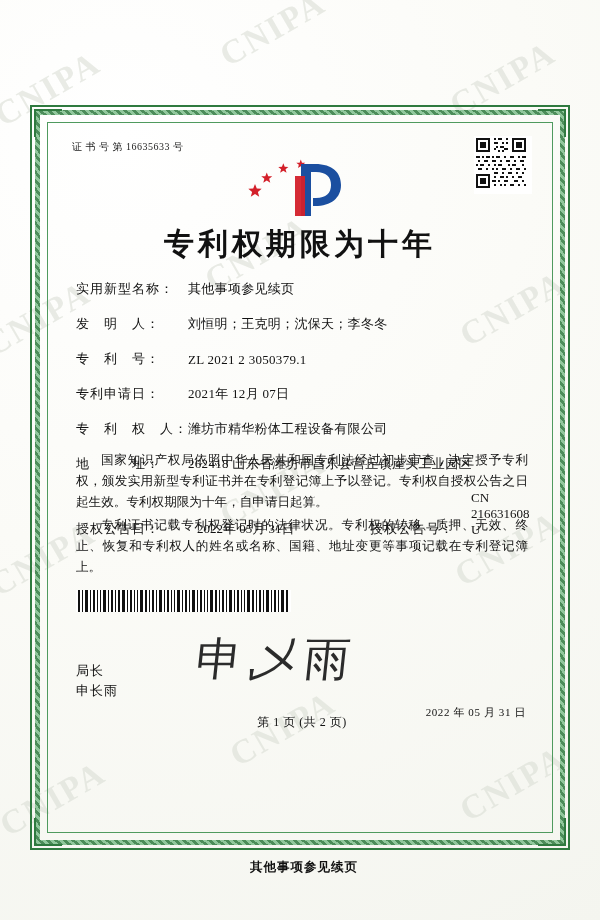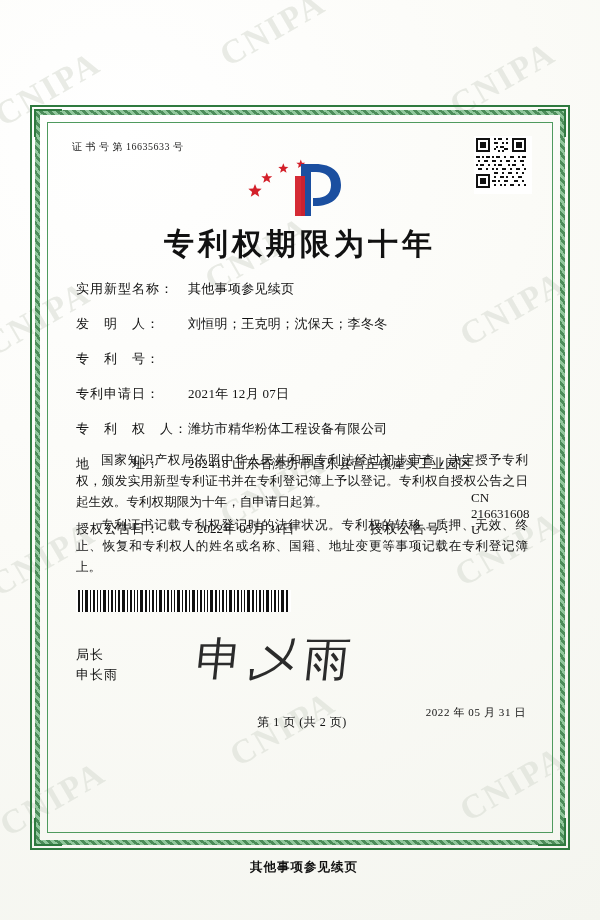--- a/index.html
+++ b/index.html
@@ -209,21 +209,21 @@
   .sig-zone {
     position: absolute;
     left: 14px;
     top: 505px;
     right: 10px;
     height: 80px;
   }
   .sig-labels {
     position: absolute;
     left: 0;
-    top: 8px;
+    top: 24px;
     font-family: "Liberation Serif", "DejaVu Serif", serif;
     font-size: 13px;
     line-height: 20px;
     letter-spacing: 1px;
     color: #111;
   }
   .sig-mark {
     position: absolute;
     left: 120px;
     top: -8px;
@@ -416,20 +416,21 @@
       <div class="row">
         <span class="lbl">实用新型名称：</span>
         <span class="val">其他事项参见续页</span>
       </div>
       <div class="row">
         <span class="lbl">发　明　人：</span>
         <span class="val">刘恒明；王克明；沈保天；李冬冬</span>
       </div>
       <div class="row">
         <span class="lbl">专　利　号：</span>
+        <span class="val">ZL 2021 2 3050379.1</span>
       </div>
       <div class="row">
         <span class="lbl">专利申请日：</span>
         <span class="val">2021年 12月 07日</span>
       </div>
       <div class="row">
         <span class="lbl">专　利　权　人：</span>
         <span class="val">潍坊市精华粉体工程设备有限公司</span>
       </div>
       <div class="row">

